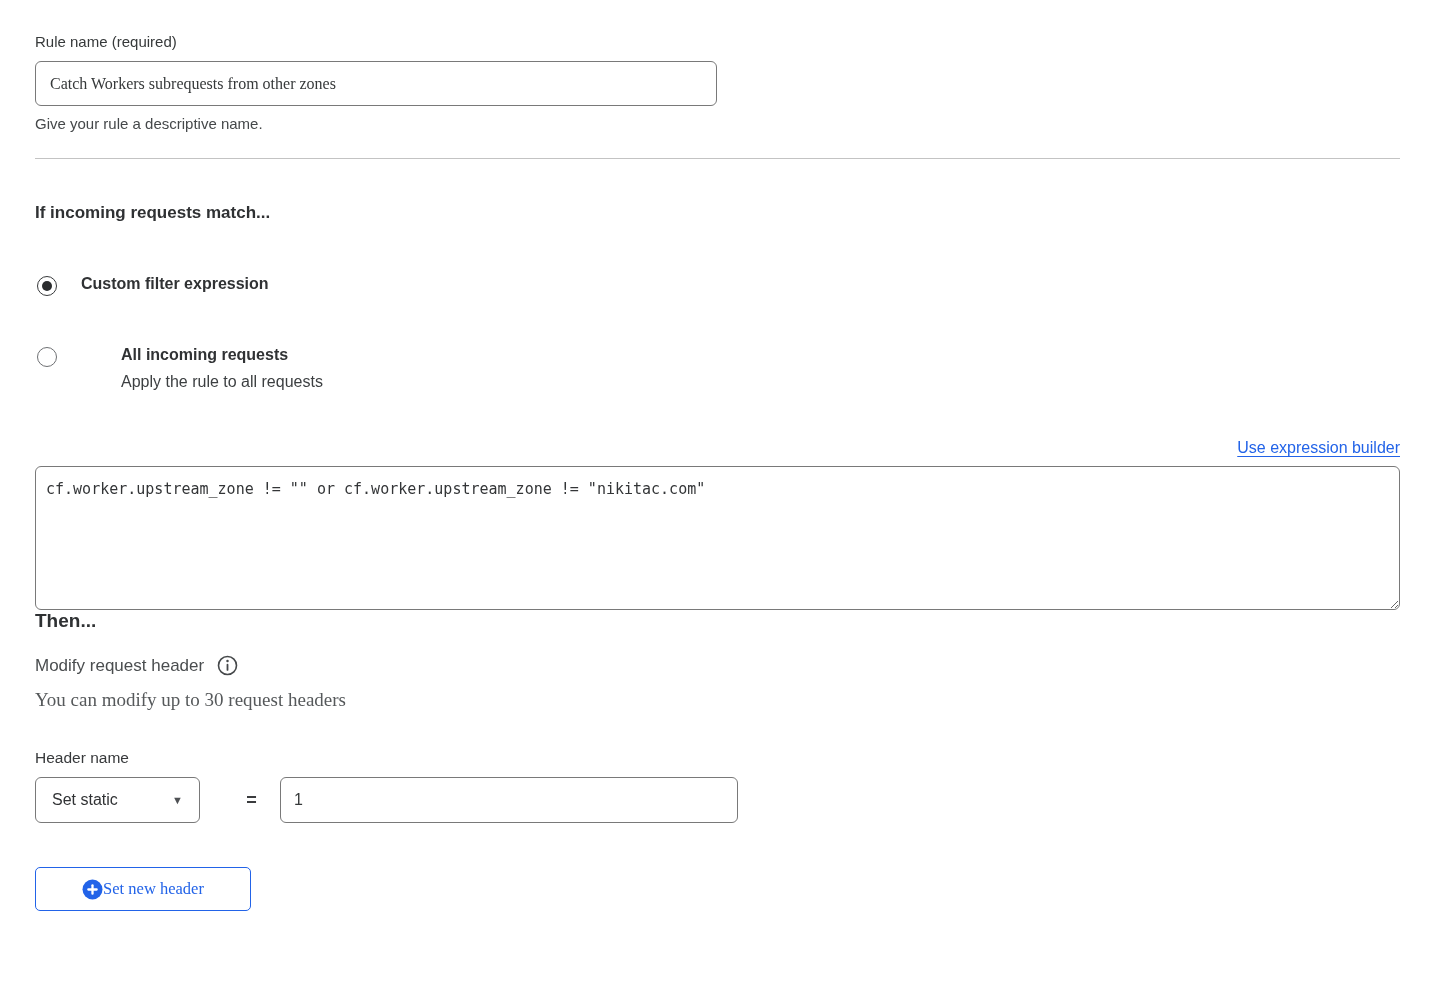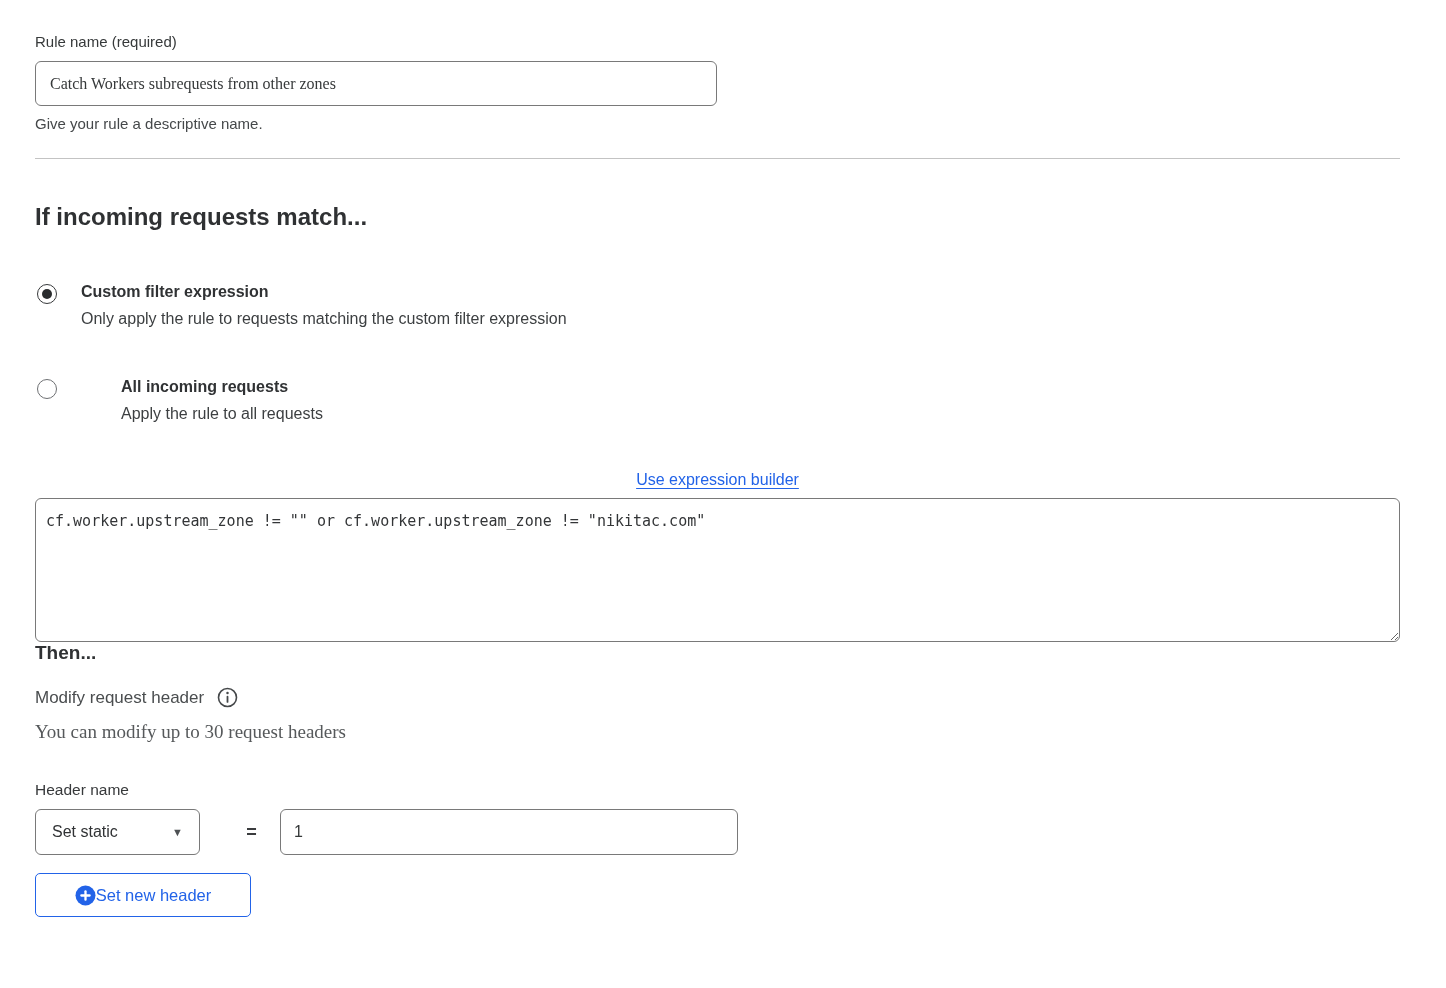--- a/index.html
+++ b/index.html
@@ -41,21 +41,21 @@
     margin-top: 9px;
   }
   .divider {
     border: none;
     border-top: 1px solid #c3c3c3;
     margin: 26px 0 0 0;
   }
 
   
   .section-heading {
-    font-size: 24px;
+    font-size: 17px;
     font-weight: 700;
     color: #2f3133;
     margin-top: 44px;
   }
   .radio-row {
     display: flex;
     align-items: flex-start;
     margin-top: 52px;
   }
   .radio-row.second { margin-top: 50px; gap: 40px; }
@@ -89,21 +89,21 @@
   }
   .radio-desc {
     font-size: 16px;
     color: #3c3f41;
     margin-top: 9px;
   }
 
   
   .builder-link-row {
     display: flex;
-    justify-content: center;
+    justify-content: flex-end;
     margin-top: 48px;
   }
   .builder-link {
     font-size: 16px;
     color: #2263e8;
     text-decoration: underline;
     text-underline-offset: 3px;
     cursor: pointer;
   }
   .expression-textarea {
@@ -219,31 +219,31 @@
     padding: 0 13px;
     font-size: 16px;
     font-family: "Liberation Sans", sans-serif;
     color: #36393a;
     outline: none;
     flex: none;
   }
 
   
   .set-header-btn {
-    margin-top: 18px;
+    margin-top: 44px;
     height: 44px;
     min-width: 216px;
     background: #fff;
     border: 1px solid #2263e8;
     border-radius: 5px;
     display: inline-flex;
     align-items: center;
     justify-content: center;
     padding: 0 21px;
-    font-family: Liberation Sans, sans-serif;
+    font-family: Liberation Serif, serif;
     font-size: 16.5px;
     color: #2263e8;
     cursor: pointer;
   }
   .plus-icon { flex: none; display: inline-flex; }
 </style>
 </head>
 <body>
 
 <div class="page">
@@ -255,21 +255,20 @@
 
   <hr class="divider">
 
   
   <div class="section-heading">If incoming requests match...</div>
 
   <div class="radio-row">
     <span class="radio-control selected"></span>
     <div class="radio-texts">
       <div class="radio-label">Custom filter expression</div>
-      <div class="radio-desc">Only apply the rule to requests matching the custom filter expression</div>
     </div>
   </div>
 
   <div class="radio-row second">
     <span class="radio-control unselected"></span>
     <div class="radio-texts">
       <div class="radio-label">All incoming requests</div>
       <div class="radio-desc">Apply the rule to all requests</div>
     </div>
   </div>

